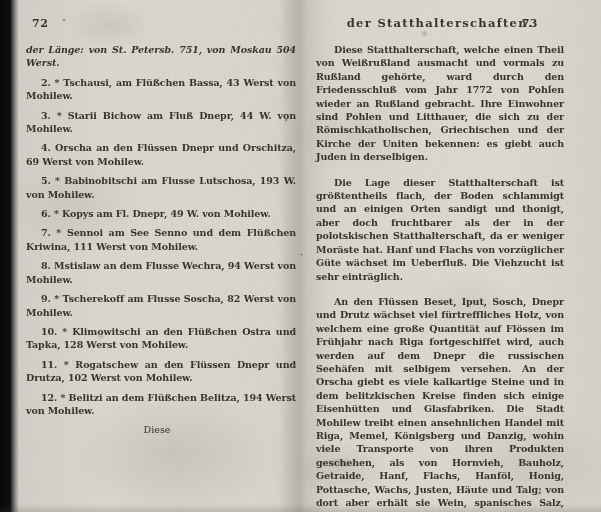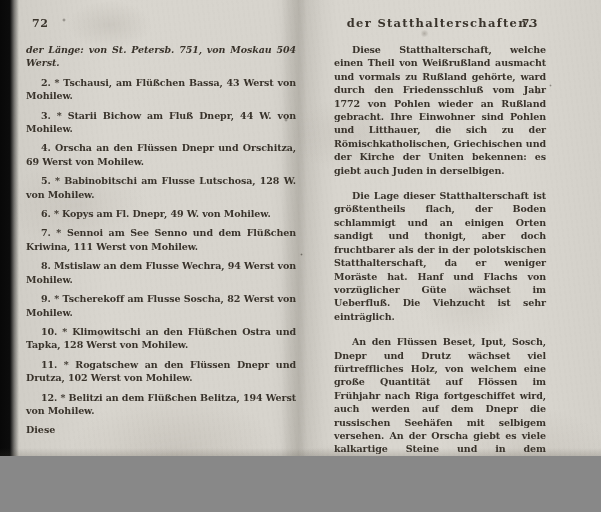--- a/index.html
+++ b/index.html
@@ -1,17 +1,17 @@
 <!DOCTYPE html>
 <html><head>
 <meta charset="utf-8">
 <style>
   html,body { margin:0; padding:0; background:#888; }
   .scan {
-    position:relative; width:601px; height:456px; overflow:hidden;
+    position:relative; width:601px; height:512px; overflow:hidden;
     font-family:"DejaVu Serif", serif;
     background:#d6d3cc;
   }
   .paper {
     position:absolute; inset:0;
     background:
       radial-gradient(150px 90px at 175px 455px, rgba(118,108,94,.16), transparent 70%),
       radial-gradient(90px 55px at 355px 135px, rgba(112,102,90,.10), transparent 70%),
       radial-gradient(75px 50px at 470px 305px, rgba(112,102,90,.09), transparent 70%),
       radial-gradient(100px 70px at 78px 205px, rgba(116,106,94,.11), transparent 70%),
@@ -48,24 +48,24 @@
     font-size:11.5px; letter-spacing:1.3px; font-weight:bold; color:#3a342c;
     text-align:center; }
   .header .pagenum { position:absolute; top:1px; font-size:11px; letter-spacing:.5px; }
   .page-left  .pagenum { left:6px; }
   .page-right .pagenum { right:26px;padding-left:10px; }
 
   .body-text { font-size:9.5px; line-height:13.4px; font-weight:bold;
     letter-spacing:-0.1px; text-align:justify; }
   .body-text p { margin:0 0 6px; text-indent:15px; }
   .body-text p.no-indent { text-indent:0;font-style:italic; }
-  .page-right .body-text p { margin:0 18px 12px; text-indent:18px; }
+  .page-right .body-text p { margin:0 0 12px; text-indent:18px; }
 
-  .catchword-row { text-align:left; padding-right:8px; font-size:9.5px;
-    font-weight:bold; line-height:13px; }
+  .catchword-row { text-align:center; padding-right:8px; font-size:9.5px;
+    font-weight:normal; line-height:13px; }
 </style>
 </head>
 <body>
 
 <div class="scan">
   <div class="paper"></div>
   <div class="grain"></div>
   <div class="gutter"></div>
   <div class="edge-left"></div>
   <div class="edge-bottom"></div>
@@ -81,21 +81,21 @@
 
   <div class="page page-left">
     <div class="header">
       <span class="pagenum">72</span>
     </div>
     <div class="body-text">
       <p class="no-indent">der Länge: von St. Petersb. 751, von Moskau 504 Werst.</p>
       <p>2. * Tschausi, am Flüßchen Bassa, 43 Werst von Mohilew.</p>
       <p>3. * Starii Bichow am Fluß Dnepr, 44 W. von Mohilew.</p>
       <p>4. Orscha an den Flüssen Dnepr und Orschitza, 69 Werst von Mohilew.</p>
-      <p>5. * Babinobitschi am Flusse Lutschosa, 128 W. von Mohilew.</p>
+      <p>5. * Babinobitschi am Flusse Lutschosa, 193 W. von Mohilew.</p>
       <p>6. * Kopys am Fl. Dnepr, 49 W. von Mohilew.</p>
       <p>7. * Sennoi am See Senno und dem Flüßchen Kriwina, 111 Werst von Mohilew.</p>
       <p>8. Mstislaw an dem Flusse Wechra, 94 Werst von Mohilew.</p>
       <p>9. * Tscherekoff am Flusse Soscha, 82 Werst von Mohilew.</p>
       <p>10. * Klimowitschi an den Flüßchen Ostra und Tapka, 128 Werst von Mohilew.</p>
       <p>11. * Rogatschew an den Flüssen Dnepr und Drutza, 102 Werst von Mohilew.</p>
       <p>12. * Belitzi an dem Flüßchen Belitza, 194 Werst von Mohilew.</p>
     </div>
     <div class="catchword-row">Diese</div>
   </div>

